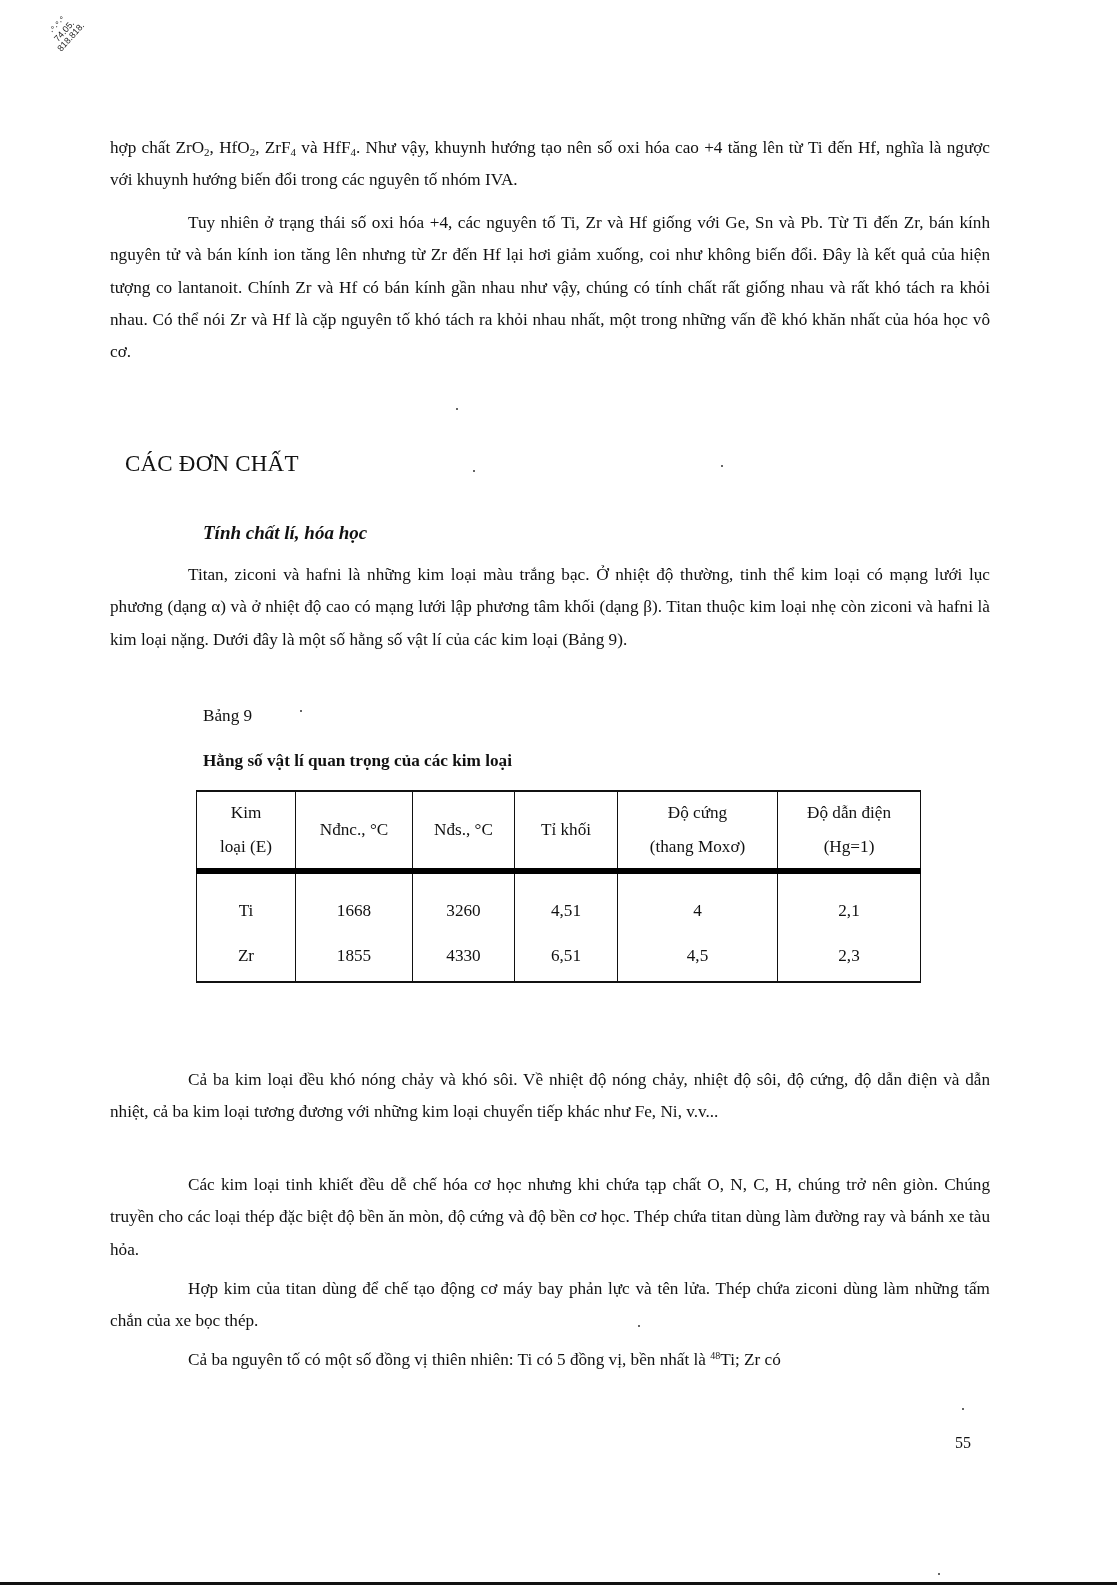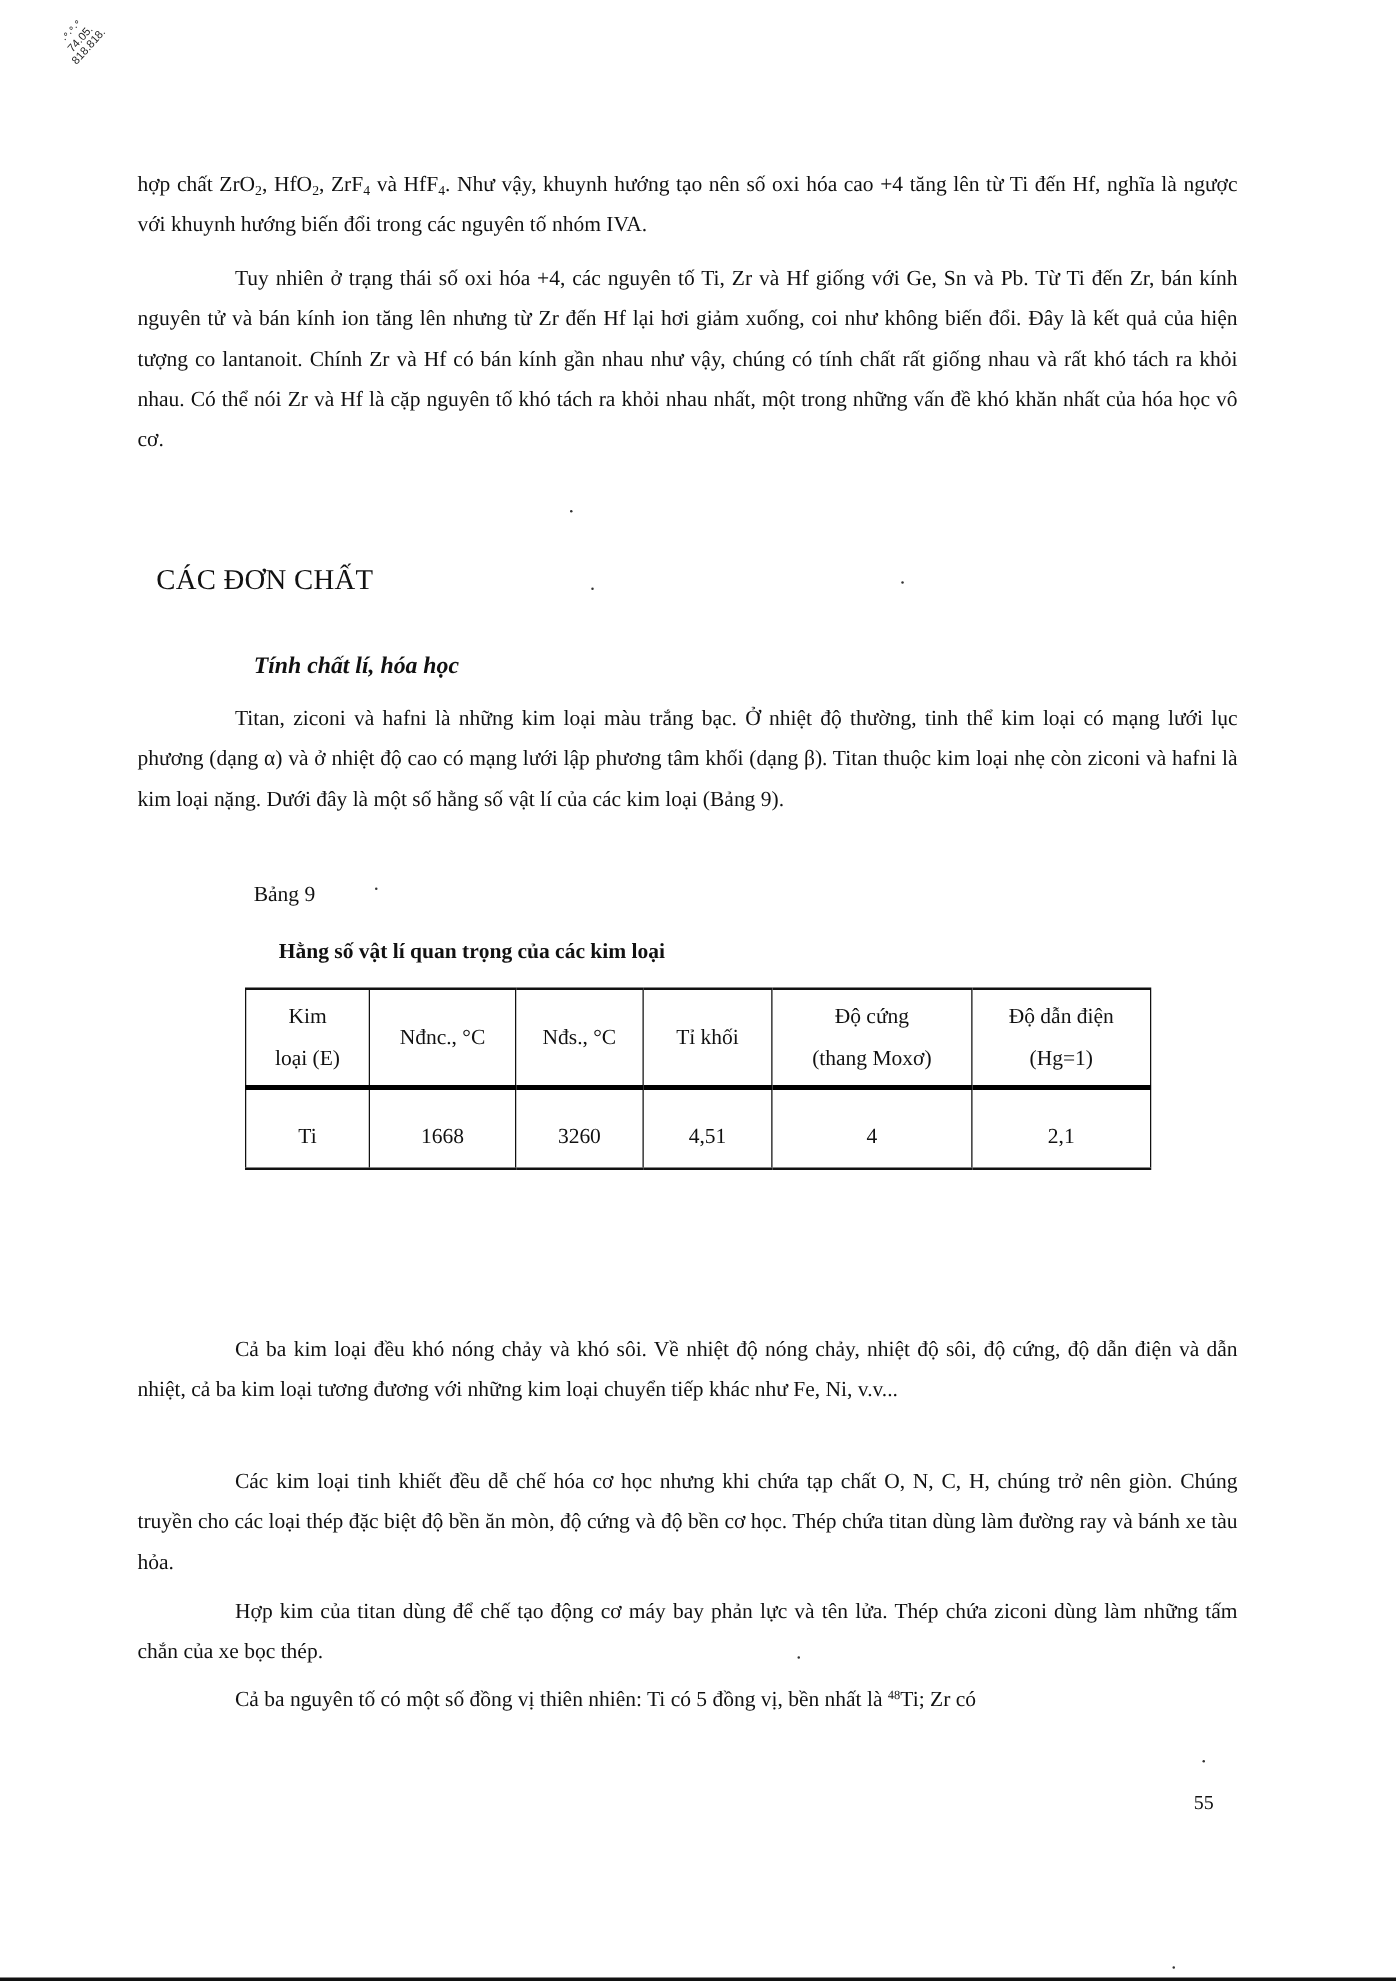--- a/index.html
+++ b/index.html
@@ -26,32 +26,32 @@
     font-size: 23px; letter-spacing: 0.2px;
   }
   .subheading {
     position: absolute; left: 203px; top: 522px;
     font-size: 19px; font-weight: bold; font-style: italic;
   }
   .table-label {
     position: absolute; left: 203px; top: 706px; font-size: 17.2px;
   }
   .table-title {
-    position: absolute; left: 203px; top: 751px; font-size: 17.2px; font-weight: bold; margin-left: 20px;
+    position: absolute; left: 203px; top: 751px; font-size: 17.2px; font-weight: bold;
   }
   table.data {
     position: absolute; left: 196px; top: 790px;
     border-collapse: collapse; font-size: 17.2px;
   }
   table.data td, table.data th {
     border-left: 1.5px solid #111; border-right: 1.5px solid #111;
     text-align: center; font-weight: normal; padding: 0;
   }
   table.data thead th {
-    border-top: 2px solid #111; border-bottom: 4px solid #000000;
+    border-top: 2px solid #111; border-bottom: 6px solid #000000;
     height: 76px; line-height: 34px; vertical-align: middle;
   }
   table.data tbody td { height: 45px; line-height: 45px; }
   table.data tbody tr:first-child td { padding-top: 14px; }
   table.data tbody tr:last-child td { border-bottom: 2px solid #111; padding-bottom: 3px; }
   .c1 { width: 98px; } .c2 { width: 116px; } .c3 { width: 101px; }
   .c4 { width: 102px; margin-left: 35px; } .c5 { width: 159px; } .c6 { width: 142px; }
   sub { font-size: 11px; vertical-align: -3px; line-height: 0; }
   sup { font-size: 10px; vertical-align: 6px; line-height: 0; }
   .page-number {
@@ -96,20 +96,28 @@
   </thead>
   <tbody>
     <tr>
       <td>Ti</td>
       <td>1668</td>
       <td>3260</td>
       <td>4,51</td>
       <td>4</td>
       <td>2,1</td>
     </tr>
+    <tr>
+      <td>Zr</td>
+      <td>1855</td>
+      <td>4330</td>
+      <td>6,51</td>
+      <td>4,5</td>
+      <td>2,3</td>
+    </tr>
   </tbody>
 </table>
 
 <div class="para" style="top:1064px;"><span class="indent"></span><span>Cả ba kim loại đều khó nóng chảy và khó sôi. Về nhiệt độ nóng chảy, nhiệt độ sôi, độ cứng, độ dẫn điện và dẫn nhiệt, cả ba kim loại tương đương với những kim loại chuyển tiếp khác như Fe, Ni, v.v...</span></div>
 
 <div class="para" style="top:1169px;"><span class="indent"></span><span>Các kim loại tinh khiết đều dễ chế hóa cơ học nhưng khi chứa tạp chất O, N, C, H, chúng trở nên giòn. Chúng truyền cho các loại thép đặc biệt độ bền ăn mòn, độ cứng và độ bền cơ học. Thép chứa titan  dùng làm đường ray và bánh xe tàu hỏa.</span></div>
 
 <div class="para" style="top:1273px;"><span class="indent"></span><span>Hợp kim của titan dùng để chế tạo động cơ máy bay phản lực và tên lửa. Thép chứa ziconi dùng làm những tấm chắn của xe bọc thép.</span></div>
 
 <div class="para" style="top:1344px;"><span class="indent"></span><span>Cả ba nguyên  tố có một số đồng vị thiên nhiên: Ti có 5 đồng vị, bền nhất là </span><sup>48</sup><span>Ti; Zr có</span></div>

